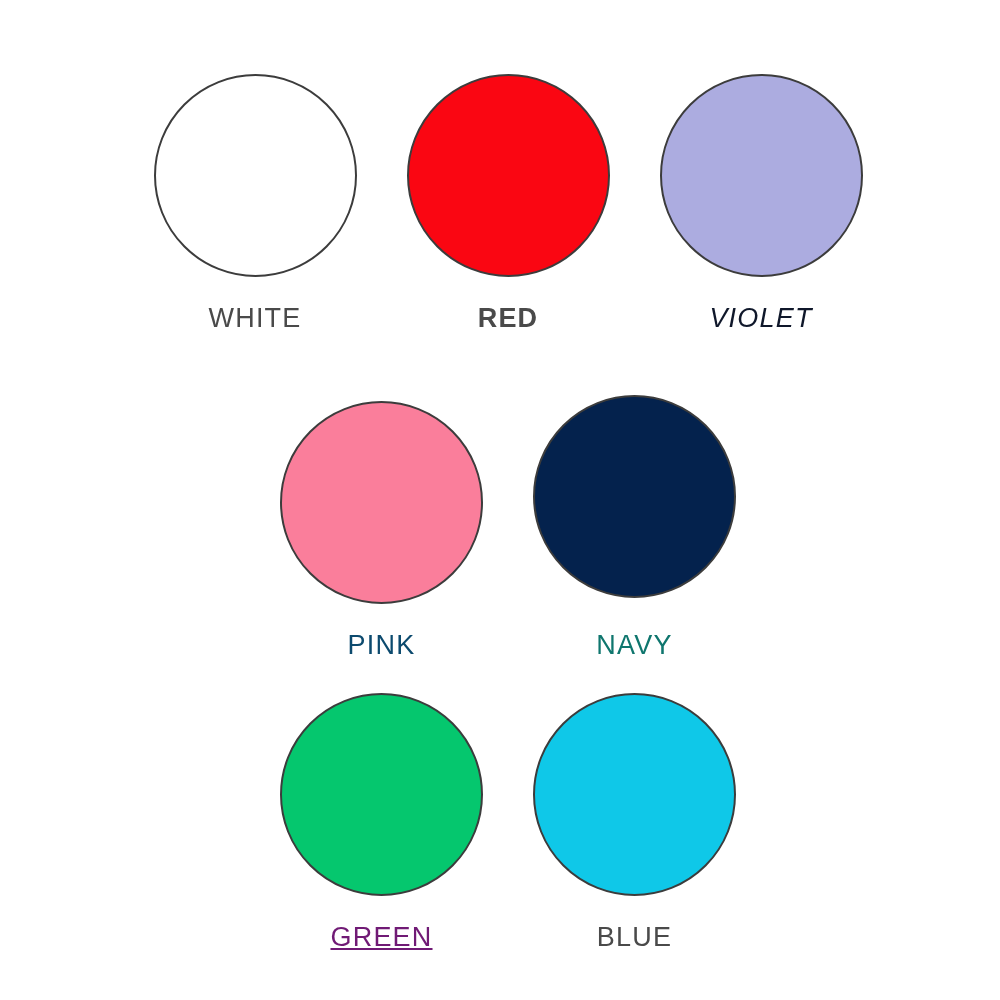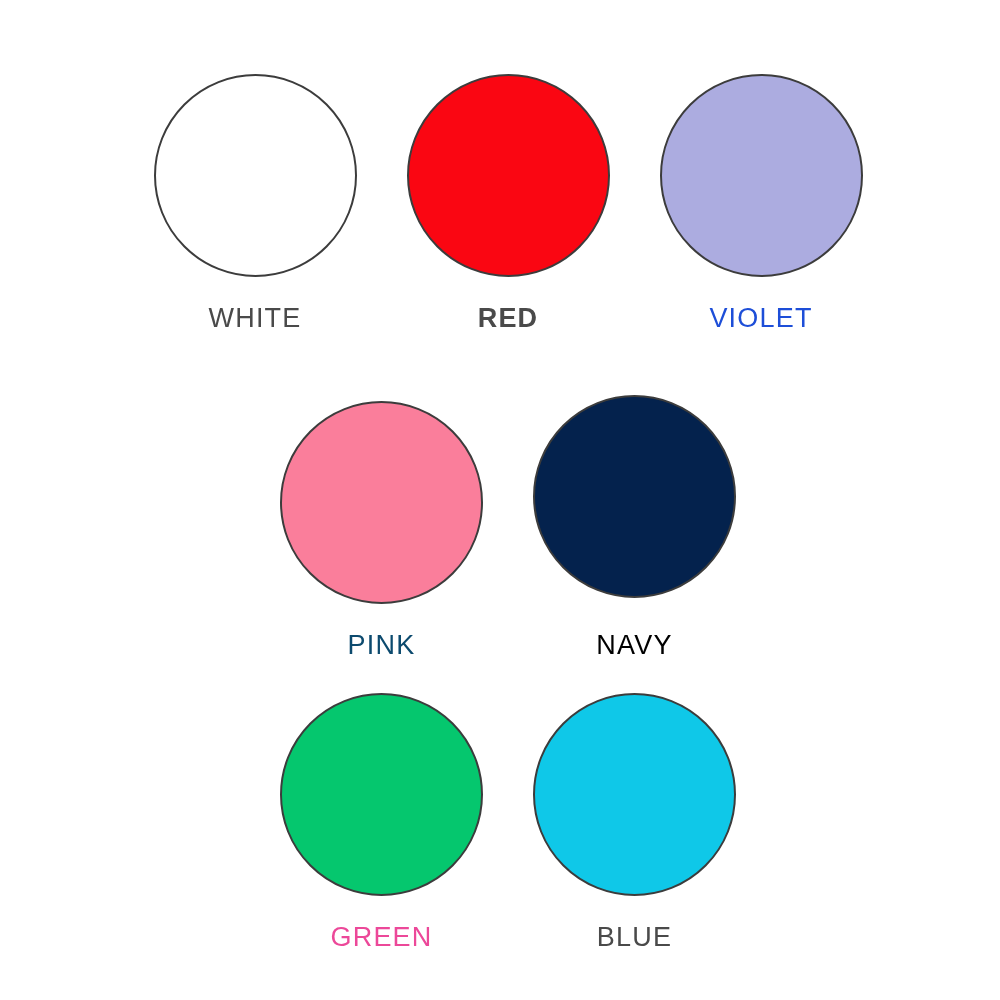--- a/index.html
+++ b/index.html
@@ -74,45 +74,45 @@
       <div class="swatch-label" style="color: rgb(74, 74, 74);">WHITE</div>
     </div>
 
     <div class="swatch-item">
       <div class="swatch-circle" style="background: rgb(250, 6, 18); border-color: rgb(60, 60, 60);"></div>
       <div class="swatch-label" style="color: rgb(74, 74, 74); font-weight: bold;">RED</div>
     </div>
 
     <div class="swatch-item">
       <div class="swatch-circle" style="background: rgb(172, 172, 224); border-color: rgb(60, 60, 60);"></div>
-      <div class="swatch-label" style="color: #1d4ed8;">VIOLET</div>
+      <div class="swatch-label" style="color: #0f172a; font-style: italic;">VIOLET</div>
     </div>
 
   </div>
 
   <div class="swatch-row" id="swatch-row-2">
 
     <div class="swatch-item">
       <div class="swatch-circle" style="background: rgb(250, 126, 155); border-color: rgb(60, 60, 60);"></div>
       <div class="swatch-label" style="color: #0c4a6e;">PINK</div>
     </div>
 
     <div class="swatch-item">
       <div class="swatch-circle" style="background: rgb(4, 34, 77); border-color: rgb(60, 60, 60);"></div>
-      <div class="swatch-label" style="color: #000000; margin-top: 34px;">NAVY</div>
+      <div class="swatch-label" style="color: #0f766e; margin-top: 34px;">NAVY</div>
     </div>
 
 
   </div>
 
   <div class="swatch-row" id="swatch-row-3">
 
     <div class="swatch-item">
       <div class="swatch-circle" style="background: rgb(5, 199, 110); border-color: rgb(60, 60, 60);"></div>
-      <div class="swatch-label" style="color: #ec4899;">GREEN</div>
+      <div class="swatch-label" style="color: #701a75; text-decoration: underline;">GREEN</div>
     </div>
 
     <div class="swatch-item">
       <div class="swatch-circle" style="background: rgb(15, 200, 232); border-color: rgb(60, 60, 60);"></div>
       <div class="swatch-label" style="color: rgb(74, 74, 74);">BLUE</div>
     </div>
 
   </div>
 
 </div>

